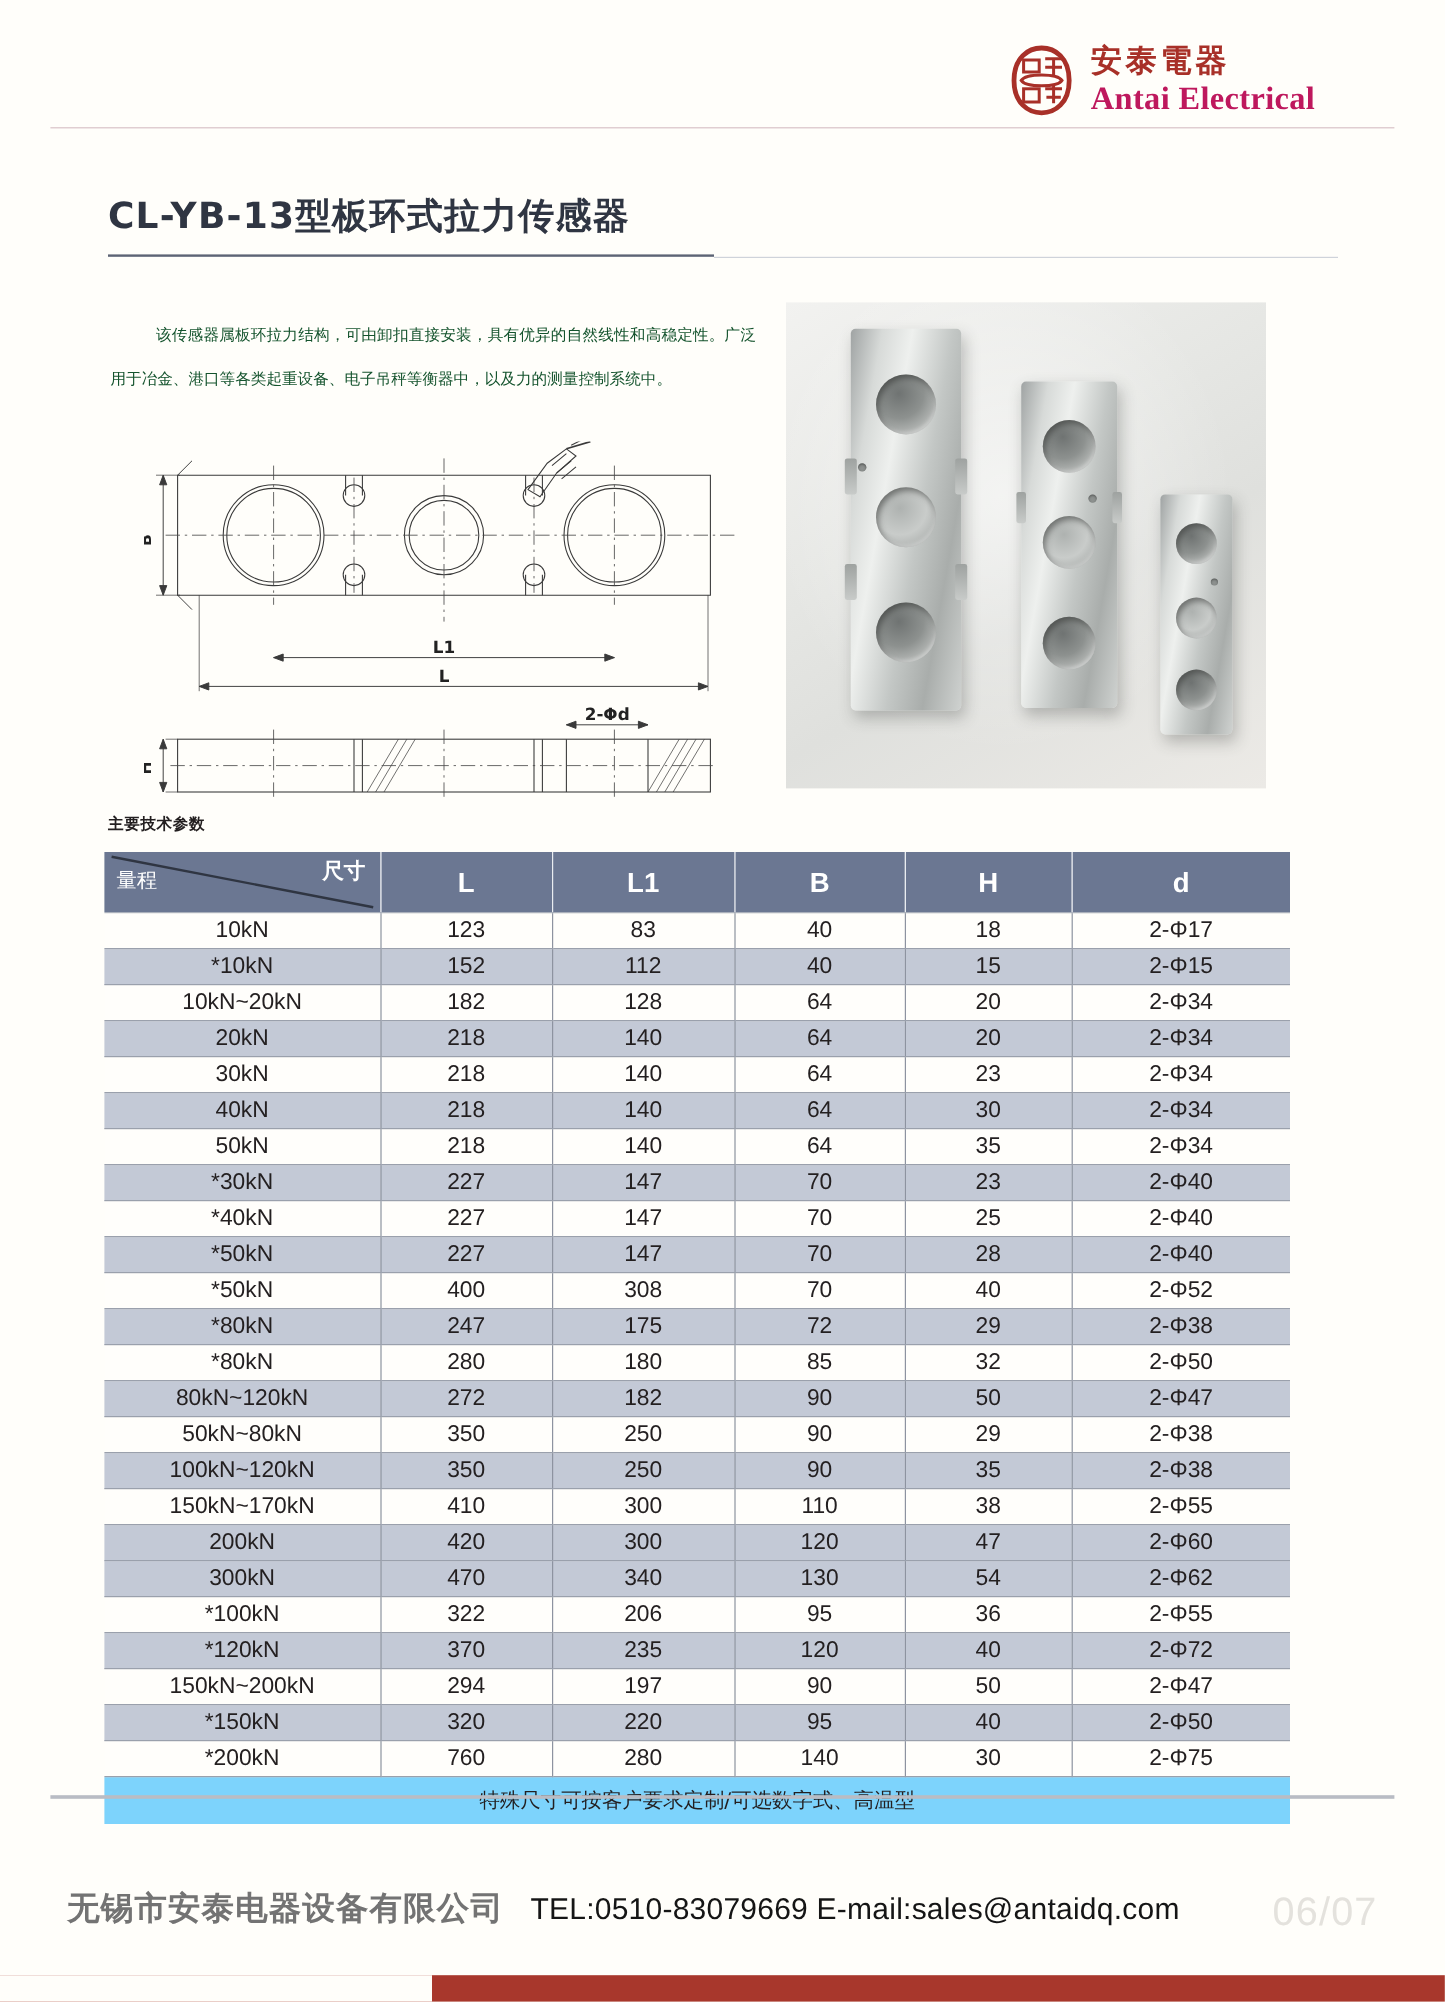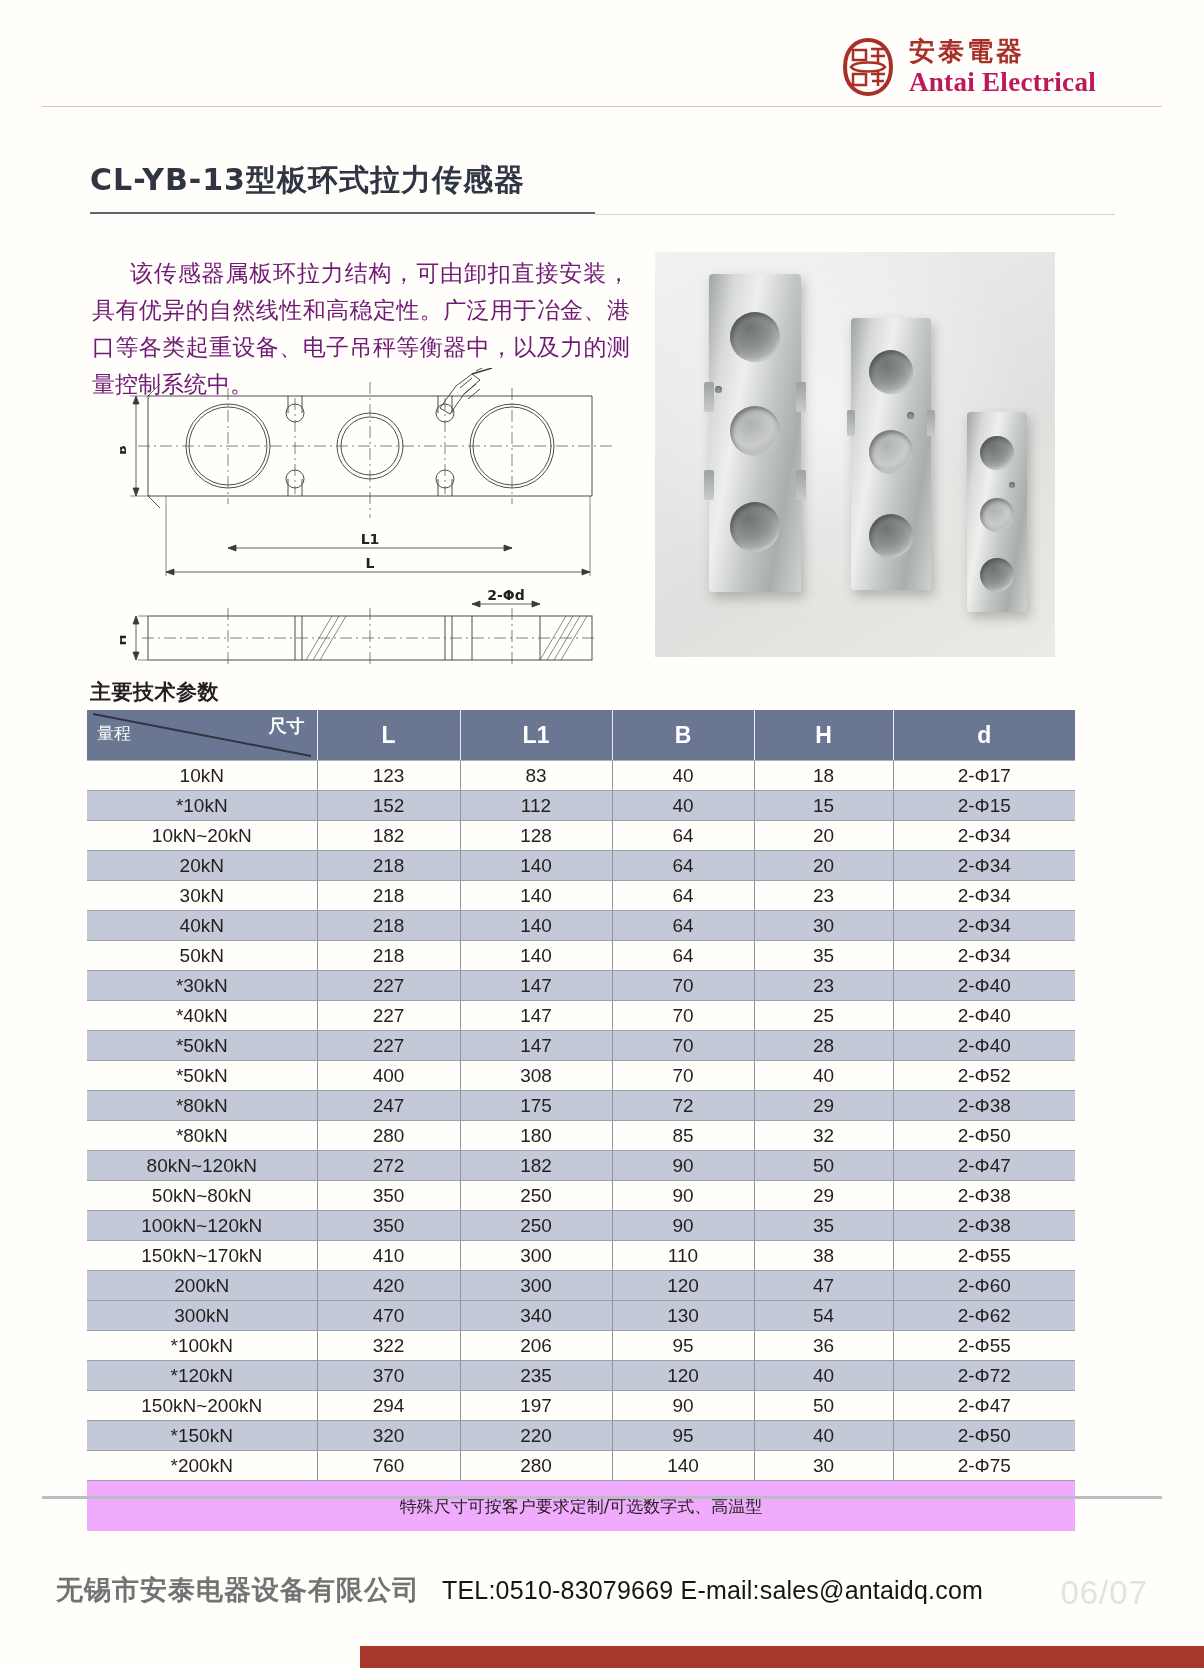--- a/index.html
+++ b/index.html
@@ -94,25 +94,25 @@
     top: 54px;
     height: 1px;
     width: 520px;
     background: #cfd3da;
   }
 
   
   .intro {
     position: absolute;
     left: 92px;
-    top: 232px;
+    top: 248px;
     width: 538px;
-    font-size: 23px;
+    font-size: 13px;
     line-height: 37px;
-    color: #701a75;
+    color: #14532d;
     text-indent: 38px;
     font-family: "DejaVu Sans", sans-serif;
     text-align: justify;
   }
 
   
   .photo {
     position: absolute;
     left: 655px;
     top: 252px;
@@ -188,21 +188,21 @@
     top: 368px;
     width: 510px;
     height: 300px;
   }
 
   
   .section-heading {
     position: absolute;
     left: 90px;
     top: 678px;
-    font-size: 21px;
+    font-size: 13px;
     font-weight: bold;
     color: #231f20;
     font-family: "DejaVu Sans", sans-serif;
     letter-spacing: 0.5px;
   }
 
   
   .spec-table-wrap {
     position: absolute;
     left: 87px;
@@ -273,22 +273,22 @@
     border-right: 1px solid #8d93a0;
     border-bottom: 1px solid #9aa0ac;
     padding: 0;
     font-family: "Liberation Sans", sans-serif;
   }
   table.spec tbody td:last-child { border-right: none; }
   table.spec tbody tr.odd  td { background: #fffefb; }
   table.spec tbody tr.even td { background: #c3c9d6; }
 
   table.spec tbody tr.note td {
-    background: #f0abfc;
-    height: 50px;
+    background: #7dd3fc;
+    height: 39px;
     font-size: 17px;
     border-right: none;
     border-bottom: none;
     font-family: "DejaVu Sans", sans-serif;
   }
 
   
   .footer-rule {
     position: absolute;
     left: 42px;

